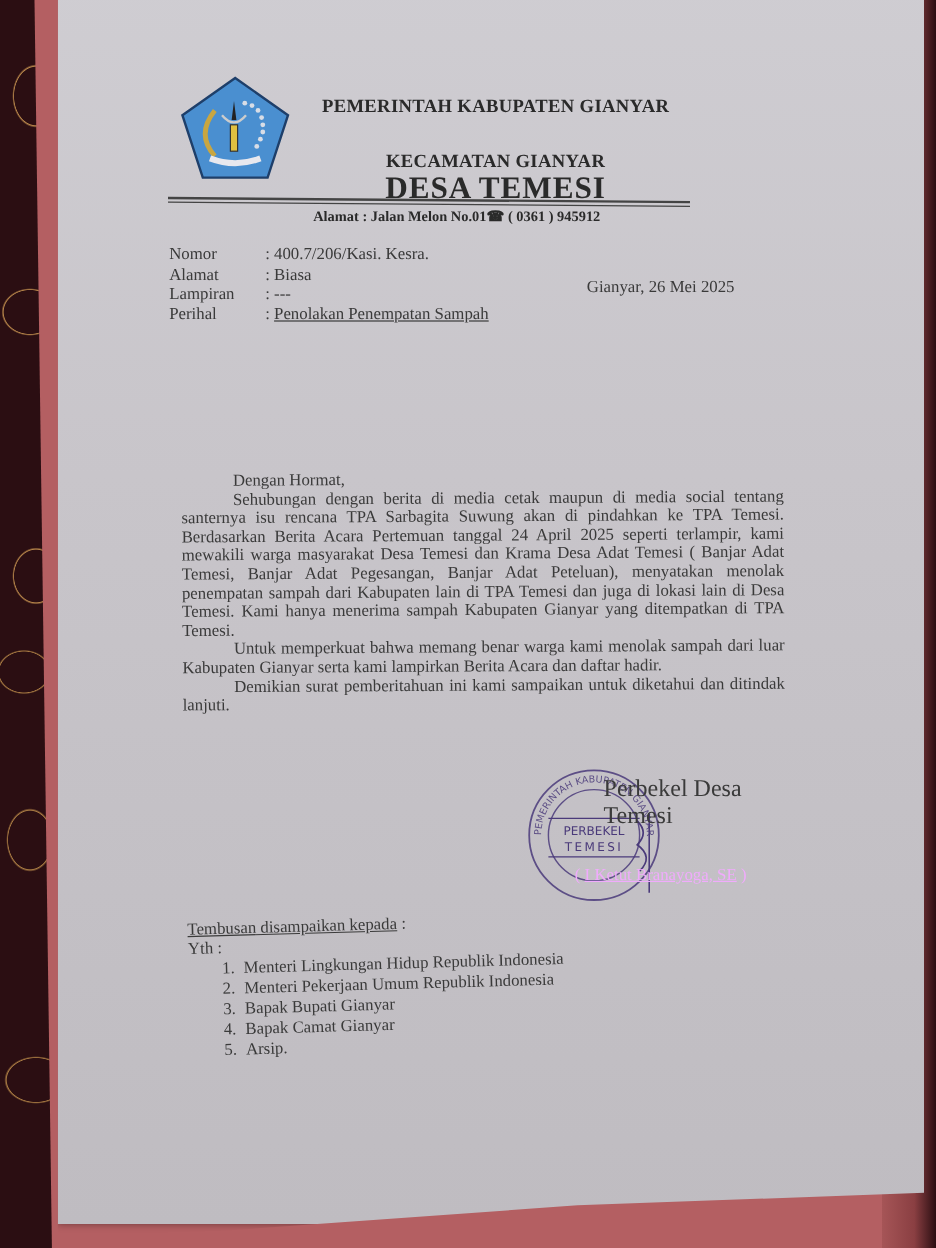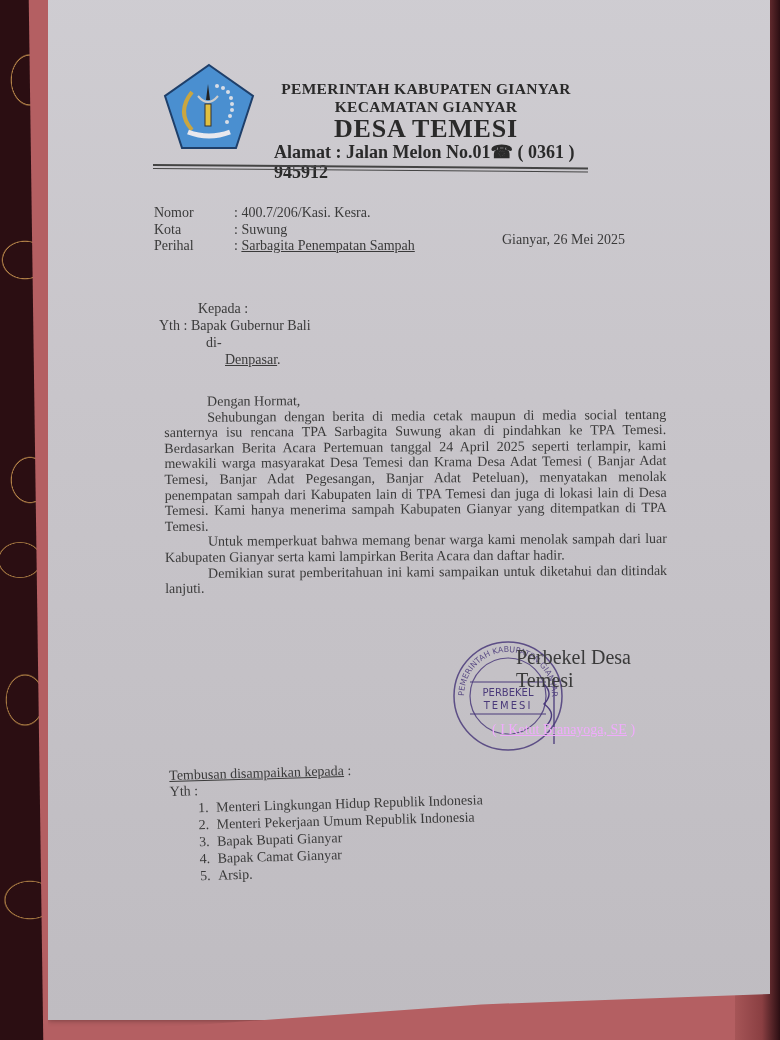--- a/index.html
+++ b/index.html
@@ -27,28 +27,28 @@
   .folder-right {
     position:absolute; left:735px; top:0; width:45px; height:1040px;
     background:linear-gradient(90deg,#a65557 0%, #8a3f42 60%, #2b0e12 100%);
   }
   .paper {
     position:absolute; left:48px; top:-20px; width:722px; height:1040px;
     background:linear-gradient(180deg,#cfcdd2 0%, #c8c5ca 40%, #bfbcc1 100%);
     clip-path:polygon(0 0, 100% 0, 100% 97.5%, 60% 98.5%, 20% 100.5%, 2% 101%, 0 101%);
     box-shadow:0 0 6px rgba(0,0,0,.4);
   }
-  .content { position:absolute; left:16px; top:0; width:664px; height:1040px; color:#333;border-radius:32px; }
+  .content { position:absolute; left:3px; top:0; width:664px; height:1040px; color:#333;border-radius:32px; }
 
   .logo { position:absolute; left:146px; top:62px; width:94px; height:90px; }
   .kop { position:absolute; left:250px; top:80px; width:320px; text-align:center; color:#2a2a2a; font-weight:bold; }
   .kop .l1 { font-size:15.5px; letter-spacing:.3px; line-height:18px; }
-  .kop .l2 { font-size:15.5px; letter-spacing:.3px; line-height:18px; }
+  .kop .l2 { font-size:15.5px; letter-spacing:.3px; line-height:18px;margin-top:28px; }
   .kop .l3 { font-size:26px; letter-spacing:.8px; line-height:26px; }
-  .kop .l4 { font-size:18px; line-height:20px; text-align:left; margin-left:8px; }
+  .kop .l4 { font-size:12px; line-height:20px; text-align:left; margin-left:8px; }
   .rule1 { position:absolute; left:137px; top:164px; width:435px; height:0; border-top:2px solid #444; transform:rotate(0.45deg); transform-origin:left; }
   .rule2 { position:absolute; left:137px; top:168px; width:435px; height:0; border-top:1px solid #444; transform:rotate(0.45deg); transform-origin:left; }
 
   .date { position:absolute; left:486px; top:184px; font-size:14px; color:#3a3a3a;margin-top:48px; }
   .meta { position:absolute; left:138px; top:205px; font-size:14px; color:#3a3a3a; line-height:16.5px; }
   .meta .row { display:flex; }
   .meta .k { width:80px; }
   .meta .v { }
   .meta .u { text-decoration:underline; }
 
@@ -111,37 +111,35 @@
   <div class="rule2"></div>
 
   <div class="date">Gianyar, 26 Mei 2025</div>
 
   <div class="meta">
     <div class="row">
       <span class="k">Nomor</span>
       <span class="v">: 400.7/206/Kasi. Kesra.</span>
     </div>
     <div class="row">
-      <span class="k">Kota</span>
-      <span class="v">: Suwung</span>
+      <span class="k">Alamat</span>
+      <span class="v">: Biasa</span>
+    </div>
+    <div class="row">
+      <span class="k">Lampiran</span>
+      <span class="v">:  ---</span>
     </div>
     <div class="row">
       <span class="k">Perihal</span>
       <span class="v">
-        <span>: </span><span class="u">Sarbagita Penempatan Sampah</span><br>
+        <span>: </span><span class="u">Penolakan Penempatan Sampah</span><br>
       </span>
     </div>
   </div>
 
-  <div class="recip">
-    <div class="i1">Kepada :</div>
-    <div>Yth : Bapak Gubernur Bali</div>
-    <div class="i3">di-</div>
-    <div class="i4" style="text-decoration:none"><span style="text-decoration:underline">Denpasar</span><span>.</span></div>
-  </div>
 
   <div class="body">
     <p class="ind">Dengan Hormat,</p>
     <p class="ind">Sehubungan dengan berita di media cetak maupun di media social tentang santernya isu rencana TPA Sarbagita Suwung akan di pindahkan ke TPA Temesi. Berdasarkan Berita Acara Pertemuan tanggal 24 April 2025 seperti terlampir, kami mewakili warga masyarakat Desa Temesi dan Krama Desa Adat Temesi ( Banjar Adat Temesi, Banjar Adat Pegesangan, Banjar Adat Peteluan), menyatakan menolak penempatan sampah dari Kabupaten lain di TPA Temesi dan juga di lokasi lain di Desa Temesi. Kami hanya menerima sampah Kabupaten Gianyar yang ditempatkan di TPA Temesi.</p>
     <p class="ind">Untuk memperkuat bahwa memang benar warga kami menolak sampah dari luar Kabupaten Gianyar serta kami lampirkan Berita Acara dan daftar hadir.</p>
     <p class="ind">Demikian surat pemberitahuan ini kami sampaikan untuk diketahui dan ditindak lanjuti.</p>
   </div>
 
   <div class="sign">
     <svg class="stamp" width="120" height="120" viewBox="0 0 120 120">

